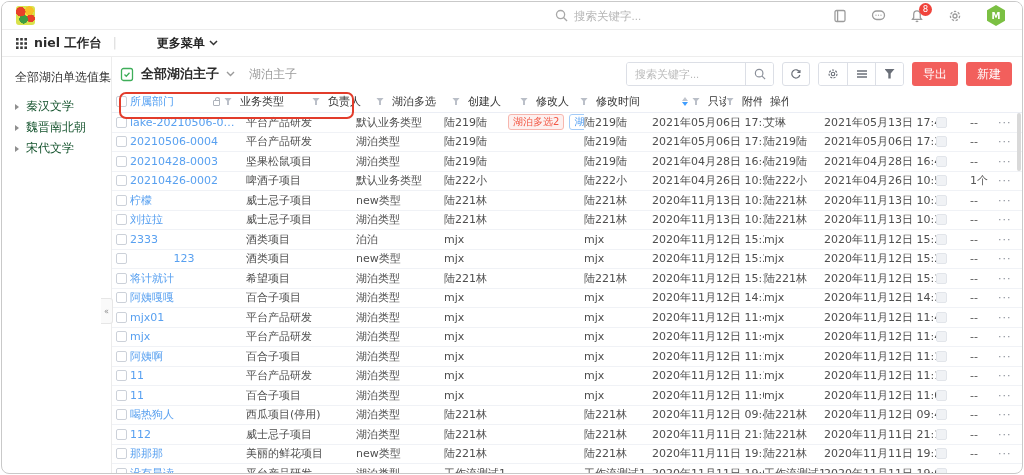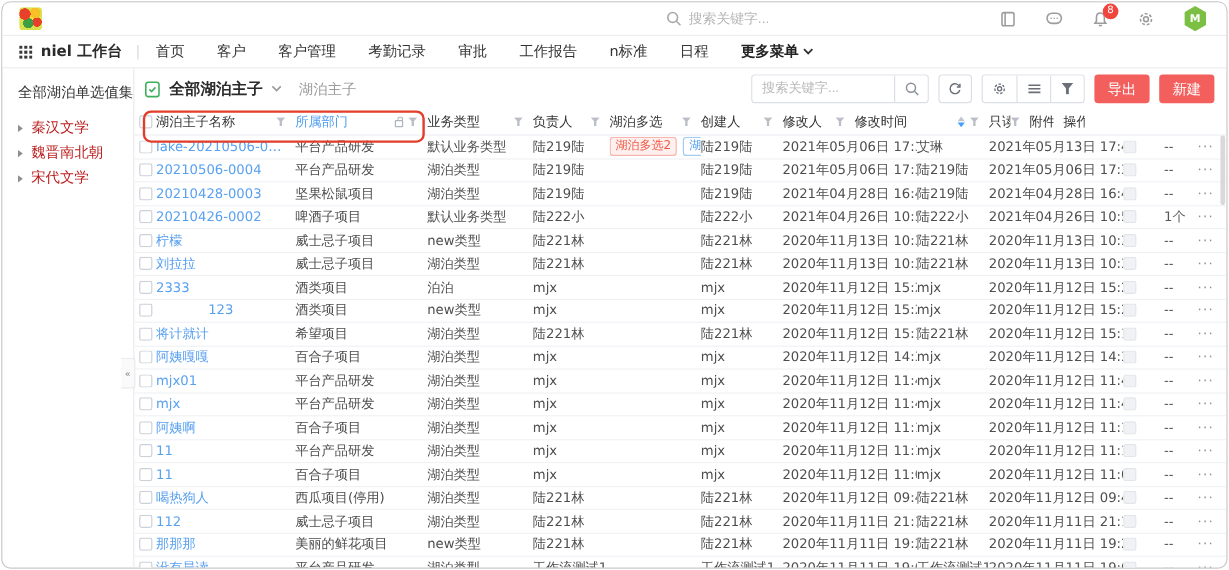--- a/index.html
+++ b/index.html
@@ -30,21 +30,21 @@
   .workspace { display:flex; align-items:center; gap:7px; font-size:12.5px; font-weight:bold; color:#2b2b2b; }
   .nav-divider { color:#d9d9d9; margin:0 13px 0 11px; font-size:12px; }
   .nav-items { display:flex; align-items:center; gap:27px; font-size:12px; color:#333; }
   .nav-item { cursor:pointer; white-space:nowrap; }
   .nav-more { display:flex; align-items:center; gap:4px; font-size:12px; color:#222; font-weight:bold; margin-left:27px; cursor:pointer; }
 
   
   .content { position:relative; display:flex; height:418px; }
   .sidebar { width:110px; border-right:1px solid #ececec; padding:12px 0 0 13px; flex:none; }
   .sb-title { font-size:12px; color:#333; margin-bottom:10px; white-space:nowrap; }
-  .sb-item { display:flex; align-items:center; gap:7px; height:21px; font-size:12px; color:#b91c1c; cursor:pointer; white-space:nowrap; }
+  .sb-item { display:flex; align-items:center; gap:7px; height:21px; font-size:12px; color:#14532d; cursor:pointer; white-space:nowrap; }
   .tri { width:0; height:0; border-left:4px solid #8f8f8f; border-top:3.5px solid transparent; border-bottom:3.5px solid transparent; }
 
   .main { position:relative; flex:1; overflow:hidden; }
 
   
   .toolbar { height:34px; display:flex; align-items:center; padding:0 10px 0 8px; }
   .view-title { display:flex; align-items:center; gap:7px; }
   .view-title .t { font-size:13px; font-weight:bold; color:#2b2b2b; white-space:nowrap;text-align:center; }
   .view-sub { font-size:12px; color:#9a9a9a; margin-left:14px; white-space:nowrap; }
   .toolbar-right { margin-left:auto; display:flex; align-items:center; gap:8px; }
@@ -150,30 +150,20 @@
             <rect x="4.2" y="4.2" width="2.6" height="2.6"></rect>
             <rect x="8.4" y="4.2" width="2.6" height="2.6"></rect>
             <rect x="0" y="8.4" width="2.6" height="2.6"></rect>
             <rect x="4.2" y="8.4" width="2.6" height="2.6"></rect>
             <rect x="8.4" y="8.4" width="2.6" height="2.6"></rect>
           </svg>
       </span>
       <span>niel 工作台</span>
     </div>
     <span class="nav-divider">|</span>
-    <div class="nav-items">
-        <div class="nav-item">首页</div>
-        <div class="nav-item">客户</div>
-        <div class="nav-item">客户管理</div>
-        <div class="nav-item">考勤记录</div>
-        <div class="nav-item">审批</div>
-        <div class="nav-item">工作报告</div>
-        <div class="nav-item">n标准</div>
-        <div class="nav-item">日程</div>
-      </div>
     <div class="nav-more">
       <span>更多菜单</span>
       <span>
         <svg width="9" height="6" viewBox="0 0 9 6" fill="none" stroke="#333" stroke-width="1.5">
             <polyline points="1,1 4.5,4.5 8,1"></polyline>
           </svg>
       </span>
     </div>
   </div>
 
@@ -255,26 +245,20 @@
           <button class="red-btn">导出</button>
           <button class="red-btn">新建</button>
         </div>
       </div>
 
       <div class="table">
         <div class="thead" id="thead">
             <div class="th sel-td" style="width: 18px; flex: 0 0 auto;">
               <span class="cb"></span>
             </div>
-            <div class="th" style="width: 116px; flex: 0 0 auto;">
-              <span class="th-label">湖泊主子名称</span>
-              <span class="th-icons">
-                <span class="funnel"></span>
-              </span>
-            </div>
             <div class="th" style="width: 110px; flex: 0 0 auto;">
               <span class="th-label blue">所属部门</span>
               <span class="th-icons">
                 <span class="lock"></span>
                 <span class="funnel"></span>
               </span>
             </div>
             <div class="th" style="width: 88px; flex: 0 0 auto;">
               <span class="th-label">业务类型</span>
               <span class="th-icons">

